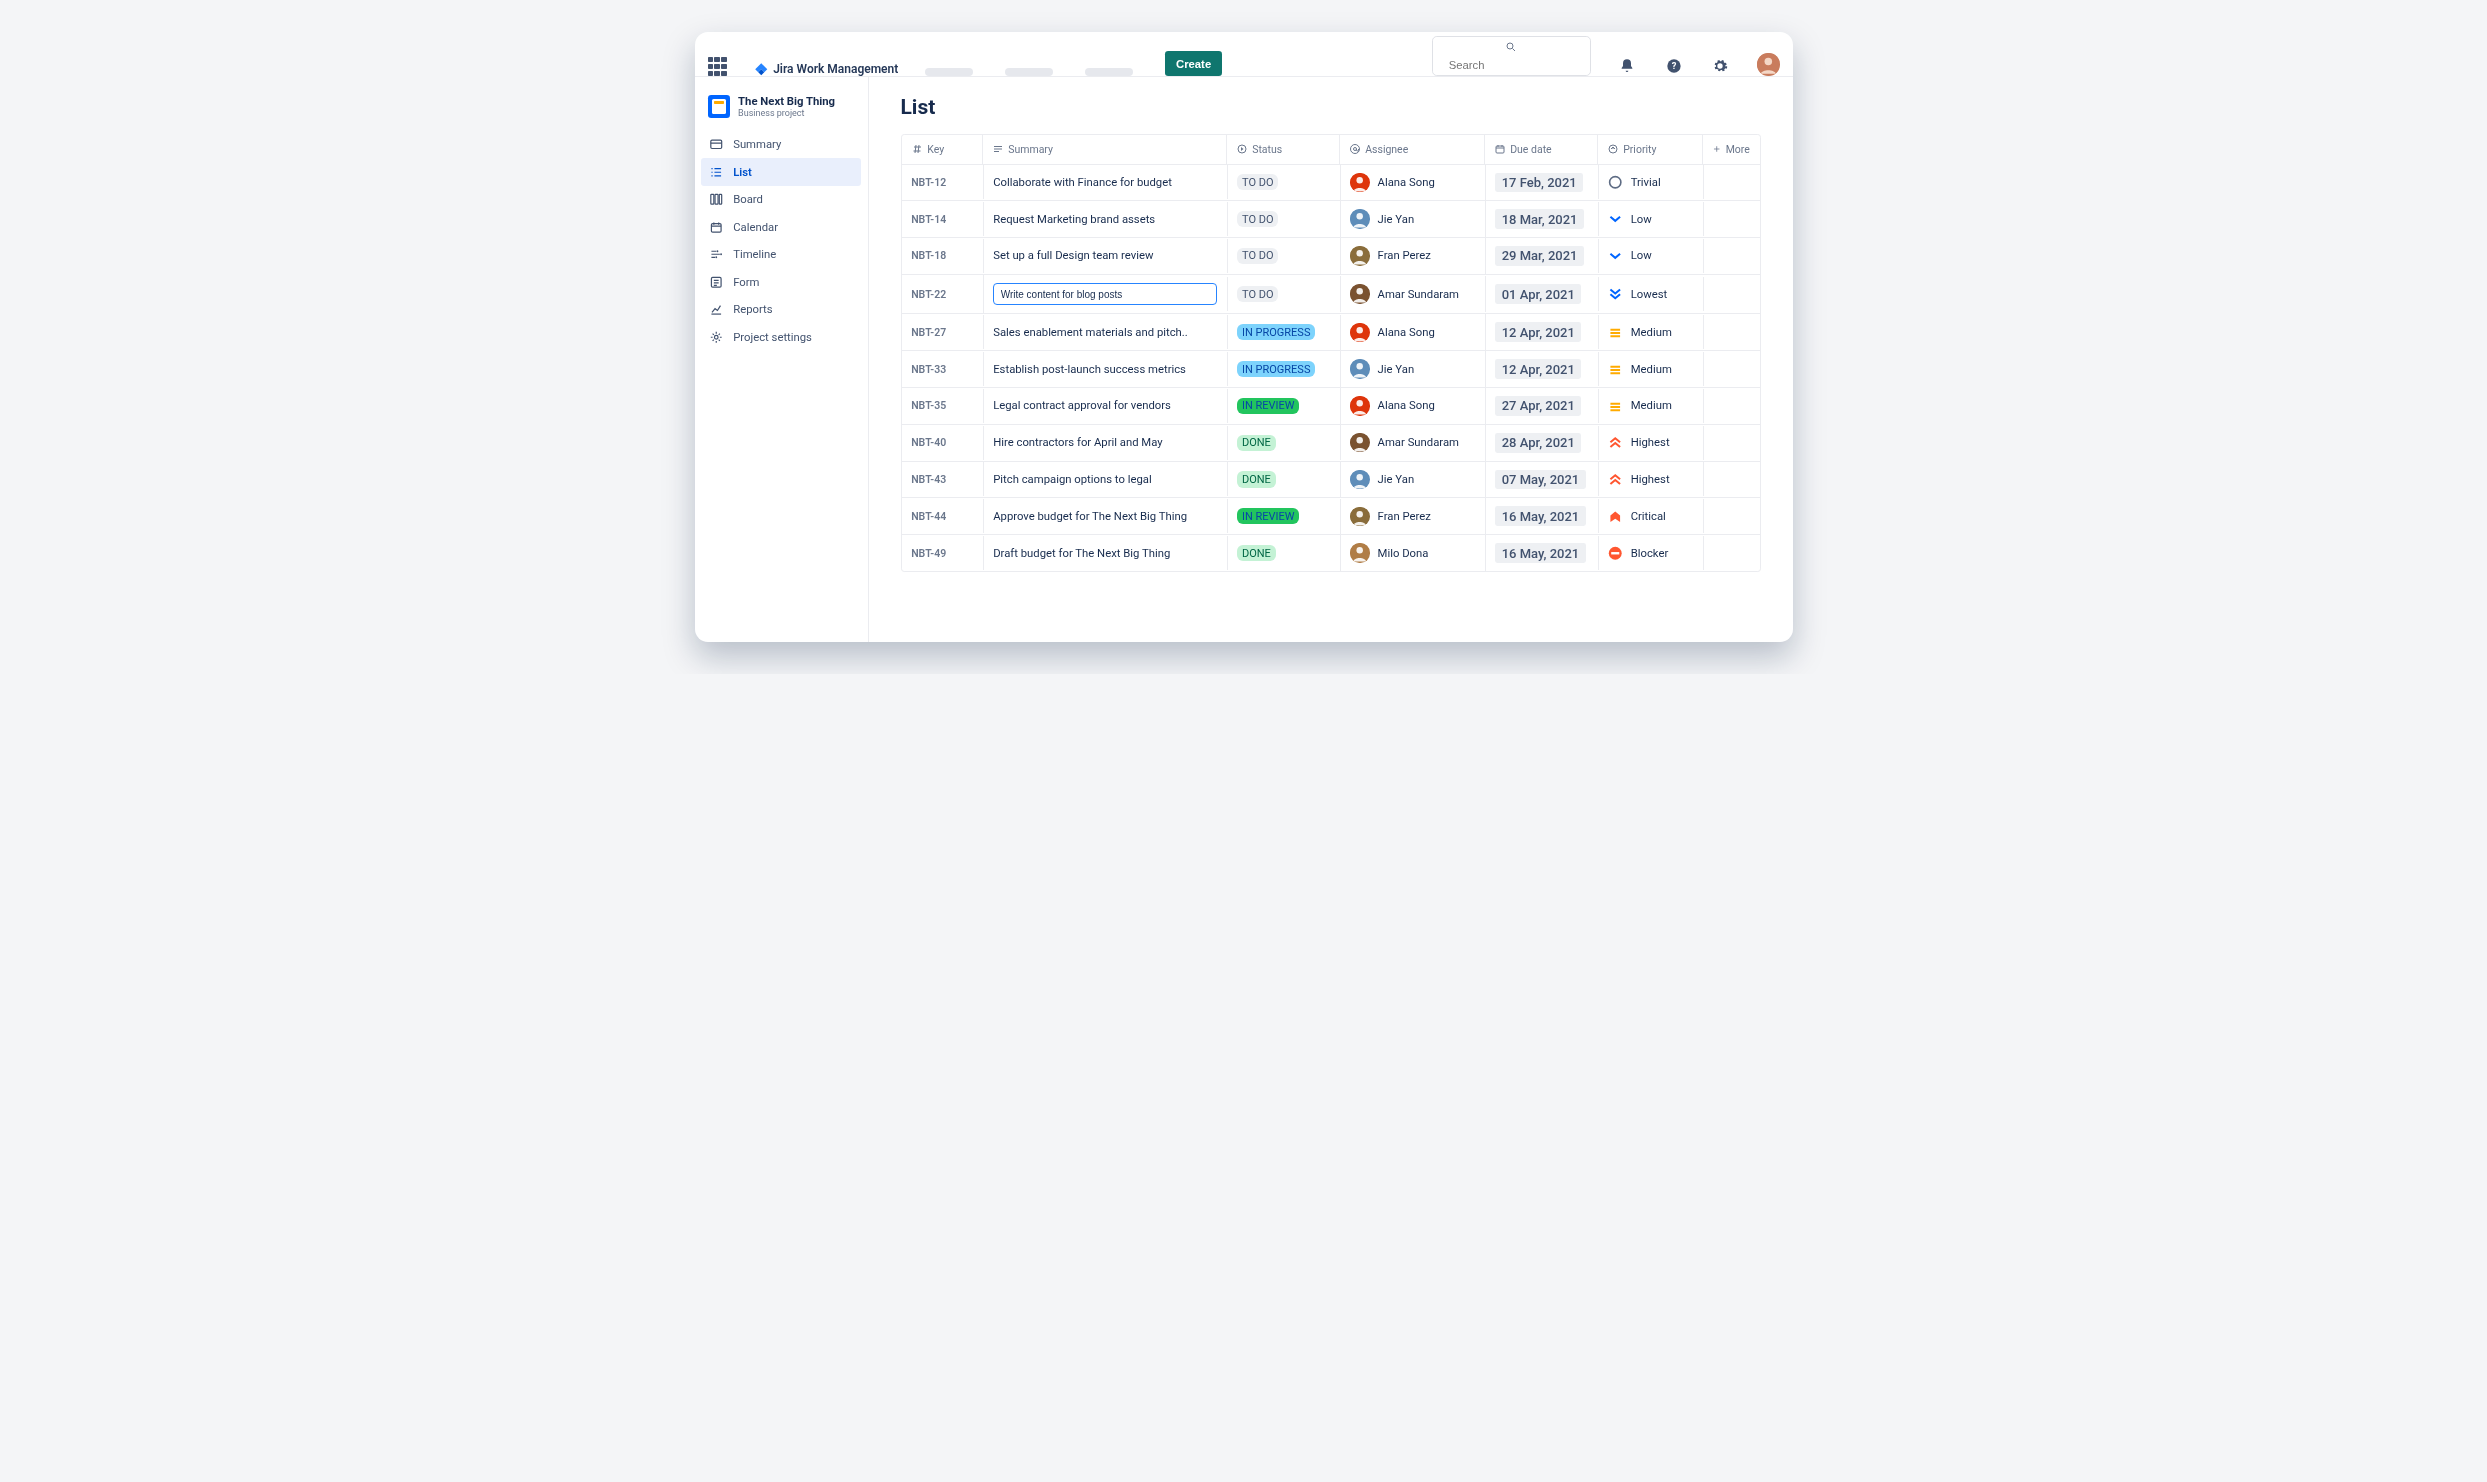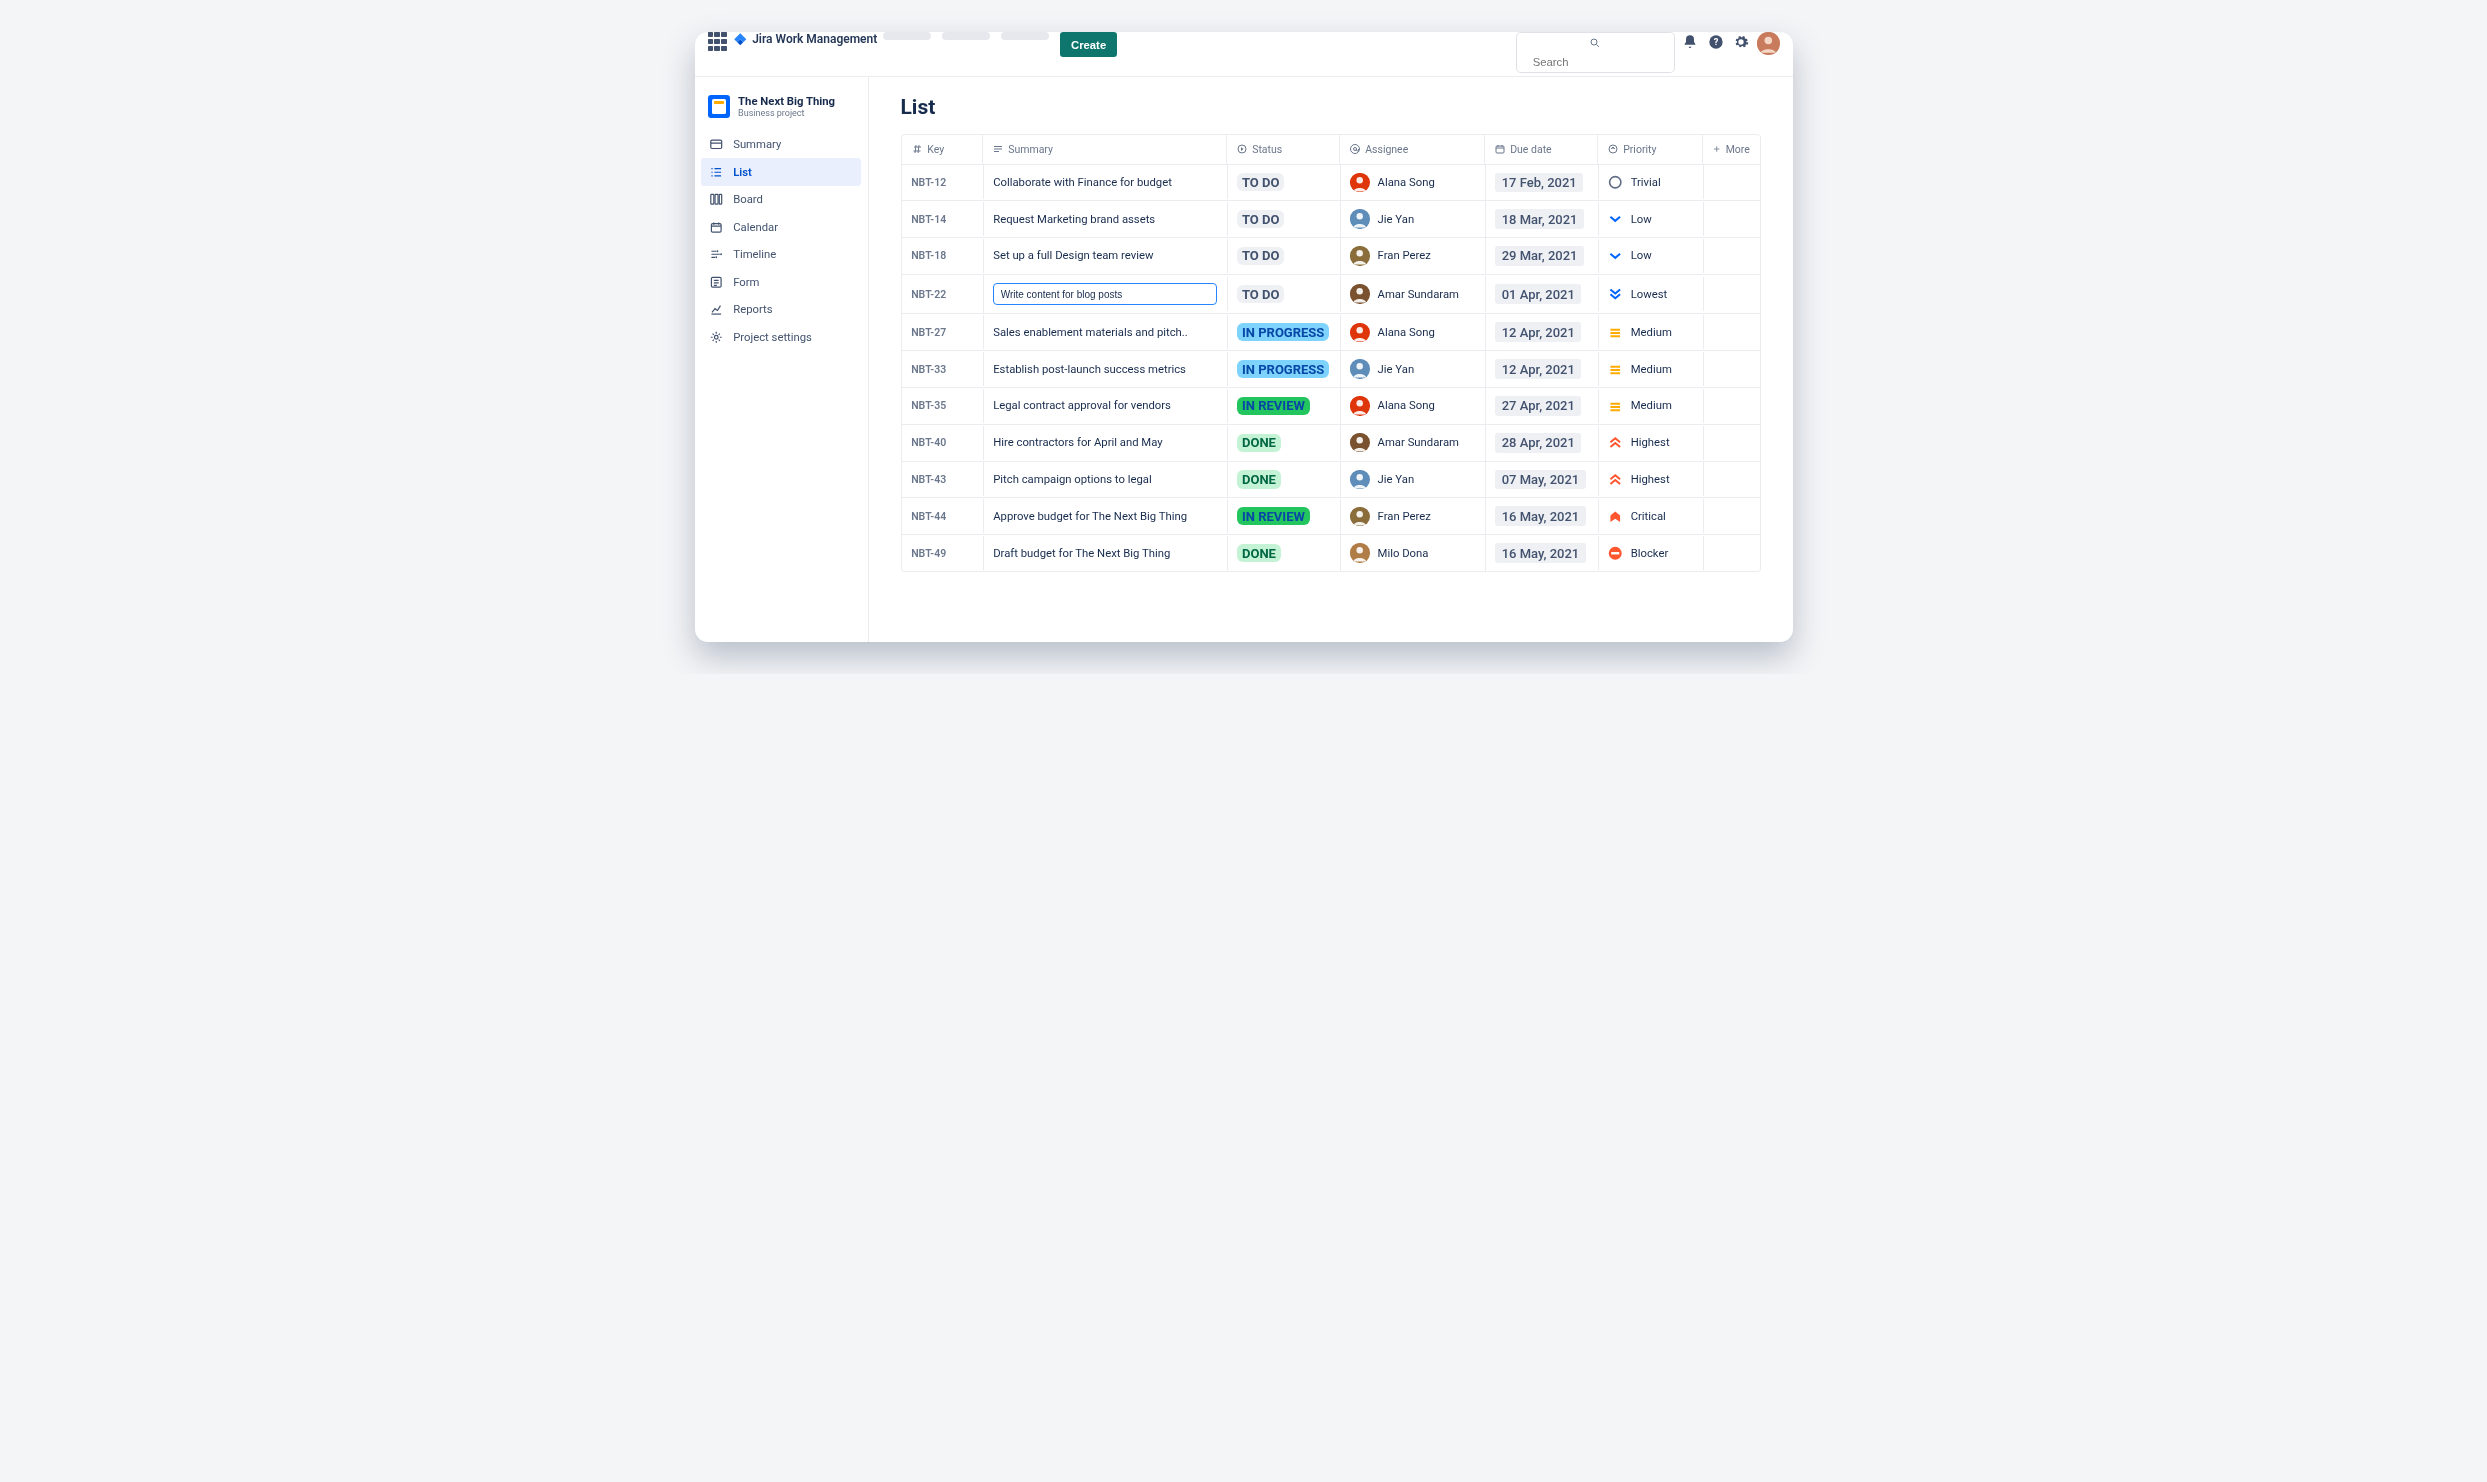--- a/index.html
+++ b/index.html
@@ -12,25 +12,25 @@
     background: #fff;
     border-radius: 13px;
     box-shadow: 0 14.5px 32px rgba(9,30,66,0.25);
     overflow: hidden;
     width: 1098px;
     margin: 0 auto;
   }
   
   .topnav {
     display: flex;
-    align-items: flex-start;
+    align-items: flex-end;
     height: 45px;
     padding: 0 13px;
     border-bottom: 0.8px solid #ebecf0;
-    gap: 6px;
+    gap: 27px;
   }
   .app-switcher { width:19.4px; height:19.4px; display:grid; grid-template-columns:repeat(3,1fr); grid-template-rows:repeat(3,1fr); gap:1.6px; cursor:pointer; }
   .app-switcher span { background:#42526e; border-radius:0.8px; }
   .brand { display:flex; align-items:center; gap:4.8px; font-weight:600; color:#253858; font-size:12px; }
   .brand svg { width:14.5px; height:14.5px; }
   .nav-pill { width:48px; height:8px; border-radius:4px; background:#e6e8ed; }
   .nav-pill + .nav-pill { margin-left:4.8px; }
   .create-btn { background:#0f766e; color:#fff; border:none; padding:6.5px 11.3px; border-radius:3.2px; font-weight:600; font-size:11.3px; cursor:pointer; margin-left:4.8px; }
   .topnav .spacer { flex:1; }
   .search {
@@ -64,21 +64,21 @@
   }
   .list-header { color:#6b778c; font-size:10.5px; border-bottom:0.8px solid #ebecf0; }
   .list-header .cell { padding:8px 9.7px; display:flex; align-items:center; gap:4px; border-right:0.8px solid #ebecf0; }
   .list-header .cell:last-child { border-right:none; }
   .list-row { border-bottom:0.8px solid #ebecf0; }
   .list-row:last-child { border-bottom:none; }
   .list-row .cell { padding:8px 9.7px; display:flex; align-items:center; gap:8px; min-height:34px; }
   .key-cell { color:#6b778c; font-weight:600; font-size:10.5px; }
   .summary-cell { color:#172b4d; }
   .summary-input { border:1.6px solid #2684ff; border-radius:4px; padding:4.8px 6.5px; width:100%; outline:none; font-size:10px; color:#172b4d; }
-  .status-lozenge { display:inline-block; padding:1.6px 4.8px; border-radius:6px; font-weight:700; font-size:13px; }
+  .status-lozenge { display:inline-block; padding:1.6px 4.8px; border-radius:6px; font-weight:400; font-size:11px; }
   .status-todo { background:#eef0f3; color:#42526e; }
   .status-inprogress { background:#7dd3fc; color:#0747a6; }
   .status-inreview { background:#22c55e; color:#0747a6; }
   .status-done { background:#c4f2d5; color:#006644; }
   .avatar { width:19.4px; height:19.4px; border-radius:50%; display:inline-flex; align-items:center; justify-content:center; font-size:8px; color:#fff; flex-shrink:0; overflow:hidden; }
   .date-lozenge { background:#eef0f3; color:#42526e; padding:2.4px 6.5px; border-radius:2.4px; font-size:13px; font-weight:500; display:inline-block; }
   .priority-cell { display:flex; align-items:center; gap:8px; }
   .priority-icon { width:14.5px; height:14.5px; display:flex; align-items:center; justify-content:center; }
   .priority-label { color:#172b4d; }
   .more-cell { color:#6b778c; justify-content:flex-end; }

